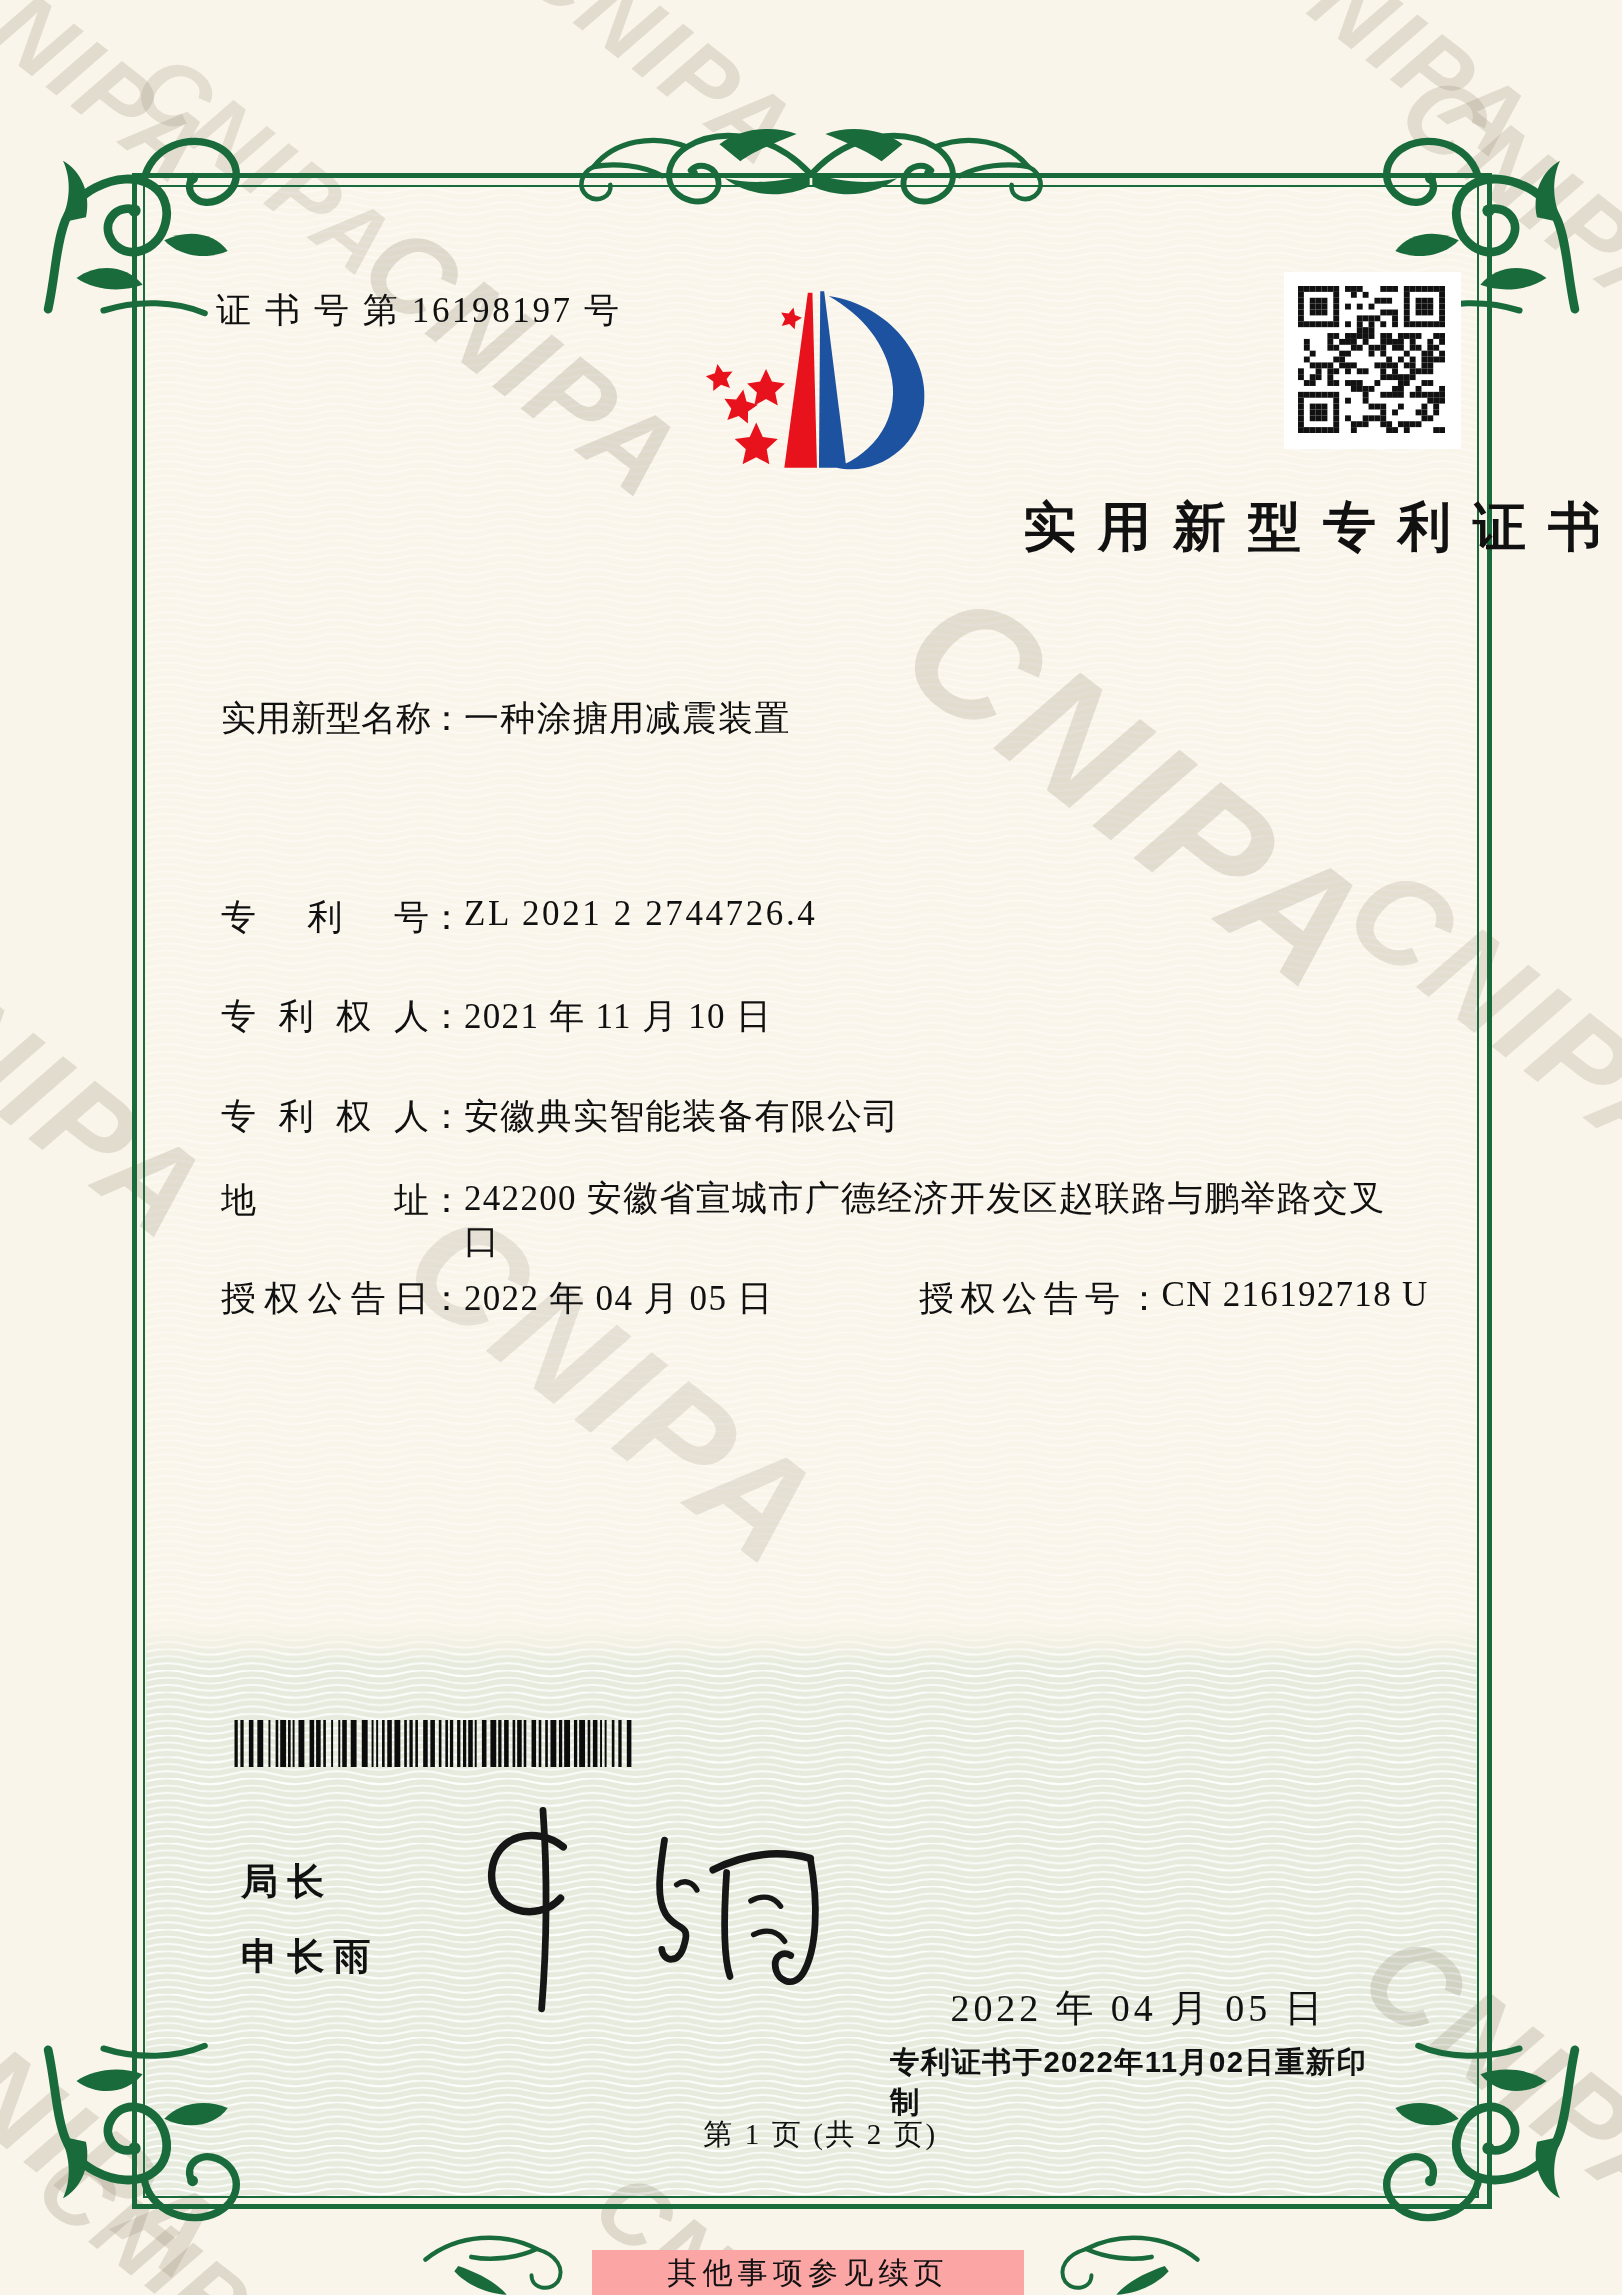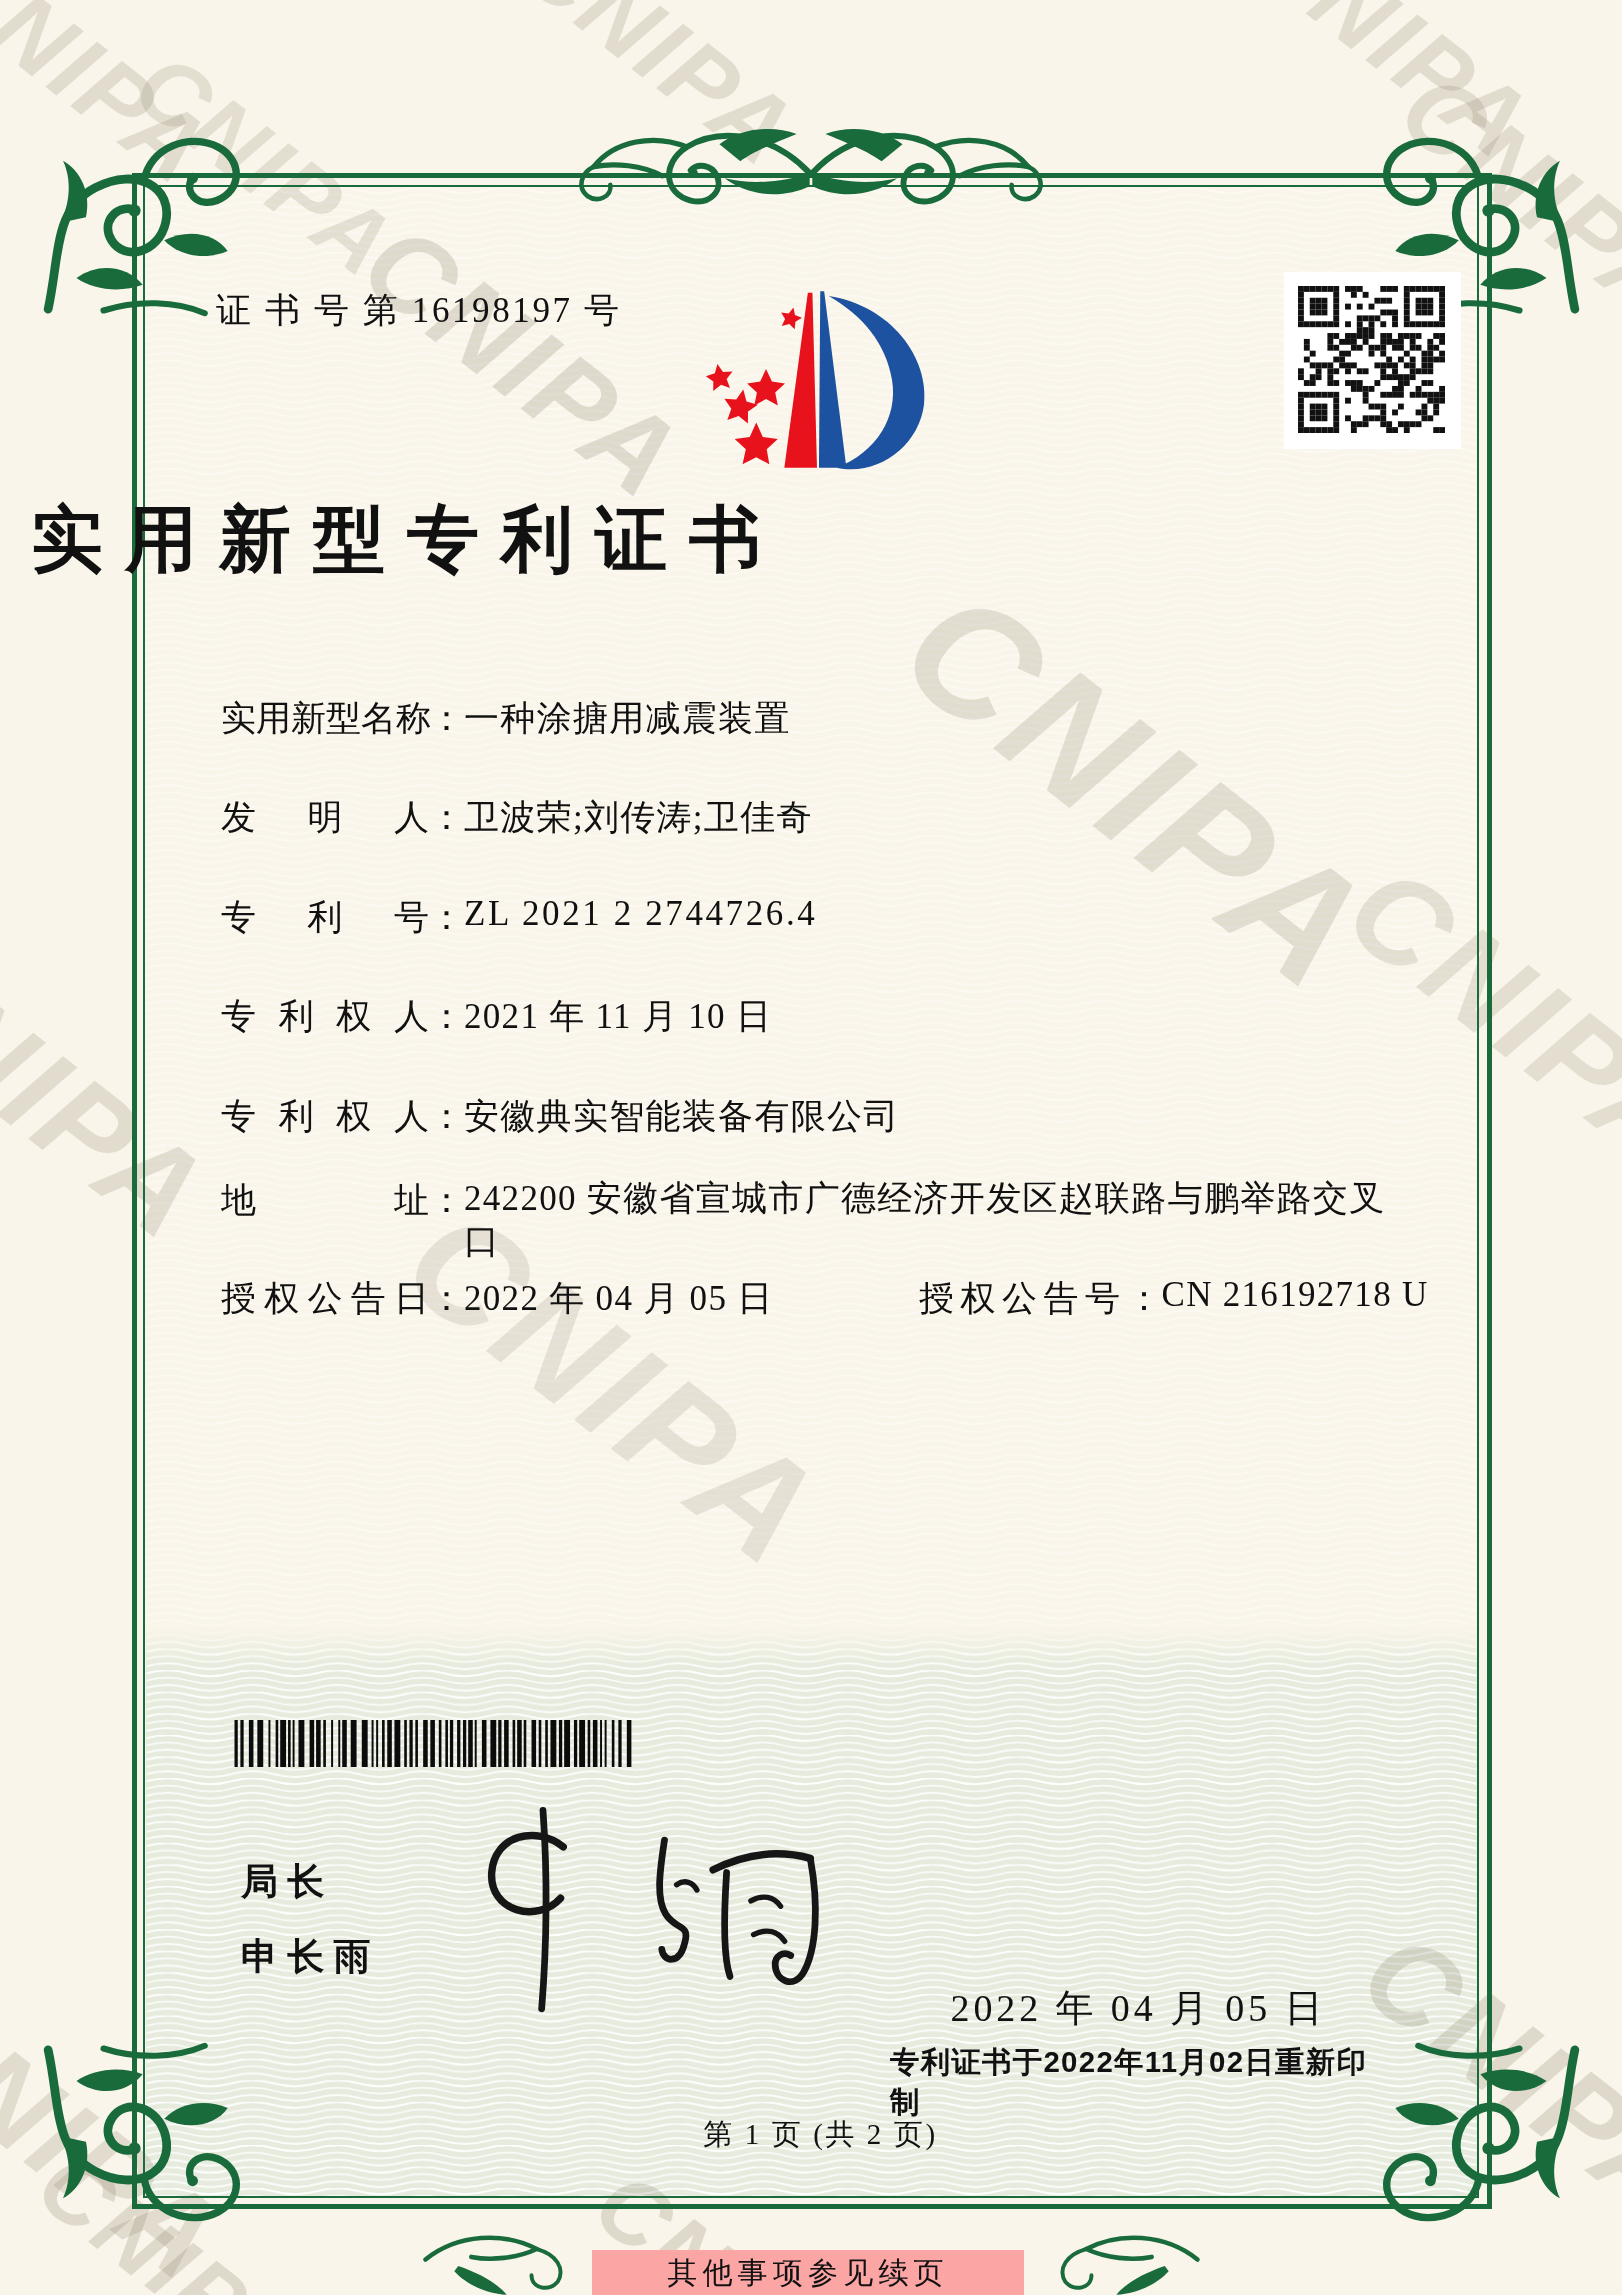--- a/index.html
+++ b/index.html
@@ -15,22 +15,22 @@
   
   #band{left:146px;top:1627px;width:1331px;height:569px;background:#e6ebdd;
         -webkit-mask-image:linear-gradient(to bottom,transparent 0,#000 36px);
         mask-image:linear-gradient(to bottom,transparent 0,#000 36px);}
   
   .wm{position:absolute;font-family:"Liberation Sans","DejaVu Sans",sans-serif;
       font-weight:700;font-style:italic;color:#857b66;letter-spacing:.04em;
       transform:translate(-50%,-50%) rotate(38deg);white-space:nowrap;user-select:none;}
   
   #cert-no{left:216px;top:287px;font-size:35px;letter-spacing:2.6px;}
-  #doc-title{left:0;right:0;top:492px;text-align:left;font-size:72px;font-weight:700;
-             letter-spacing:22px;padding-left:31px;}
+  #doc-title{left:0;right:0;top:492px;text-align:right;font-size:53px;font-weight:700;
+             letter-spacing:22px;padding-left:22px;}
   
   .frow{position:absolute;left:221px;font-size:35px;white-space:nowrap;}
   .flabel{display:inline-block;width:208px;text-align:justify;text-align-last:justify;vertical-align:top;}
   .fcolon{display:inline-block;vertical-align:top;}
   .fvalue{display:inline-block;vertical-align:top;letter-spacing:1.3px;}
   .fvalue.wrap{white-space:normal;width:955px;line-height:43px;}
   
   #body-text{left:196px;top:1335px;width:1230px;font-size:33px;line-height:51px;text-align:justify;}
   #body-text p{margin:0;text-indent:2em;}
   #body-text p + p{margin-top:15.7px;}
@@ -453,23 +453,20 @@
         <rect x="207" y="216" width="9" height="9" fill="#111"></rect>
         <rect x="216" y="216" width="9" height="9" fill="#111"></rect>
       </svg>
   </div>
 
   <div id="doc-title" class="abs">实用新型专利证书</div>
 
   <div class="frow" style="top:695px">
     <span class="flabel">实用新型名称</span><span class="fcolon">：</span><span class="fvalue">一种涂搪用减震装置</span>
   </div>
-  <div class="frow" style="top:794px">
-    <span class="flabel">发明人</span><span class="fcolon">：</span><span class="fvalue">卫波荣;刘传涛;卫佳奇</span>
-  </div>
   <div class="frow" style="top:894px">
     <span class="flabel">专利号</span><span class="fcolon">：</span><span class="fvalue" style="letter-spacing:2.6px">ZL 2021 2 2744726.4</span>
   </div>
   <div class="frow" style="top:993px">
     <span class="flabel">专利权人</span><span class="fcolon">：</span><span class="fvalue">2021 年 11 月 10 日</span>
   </div>
   <div class="frow" style="top:1093px">
     <span class="flabel">专利权人</span><span class="fcolon">：</span><span class="fvalue">安徽典实智能装备有限公司</span>
   </div>
   <div class="frow" style="top:1177px">

